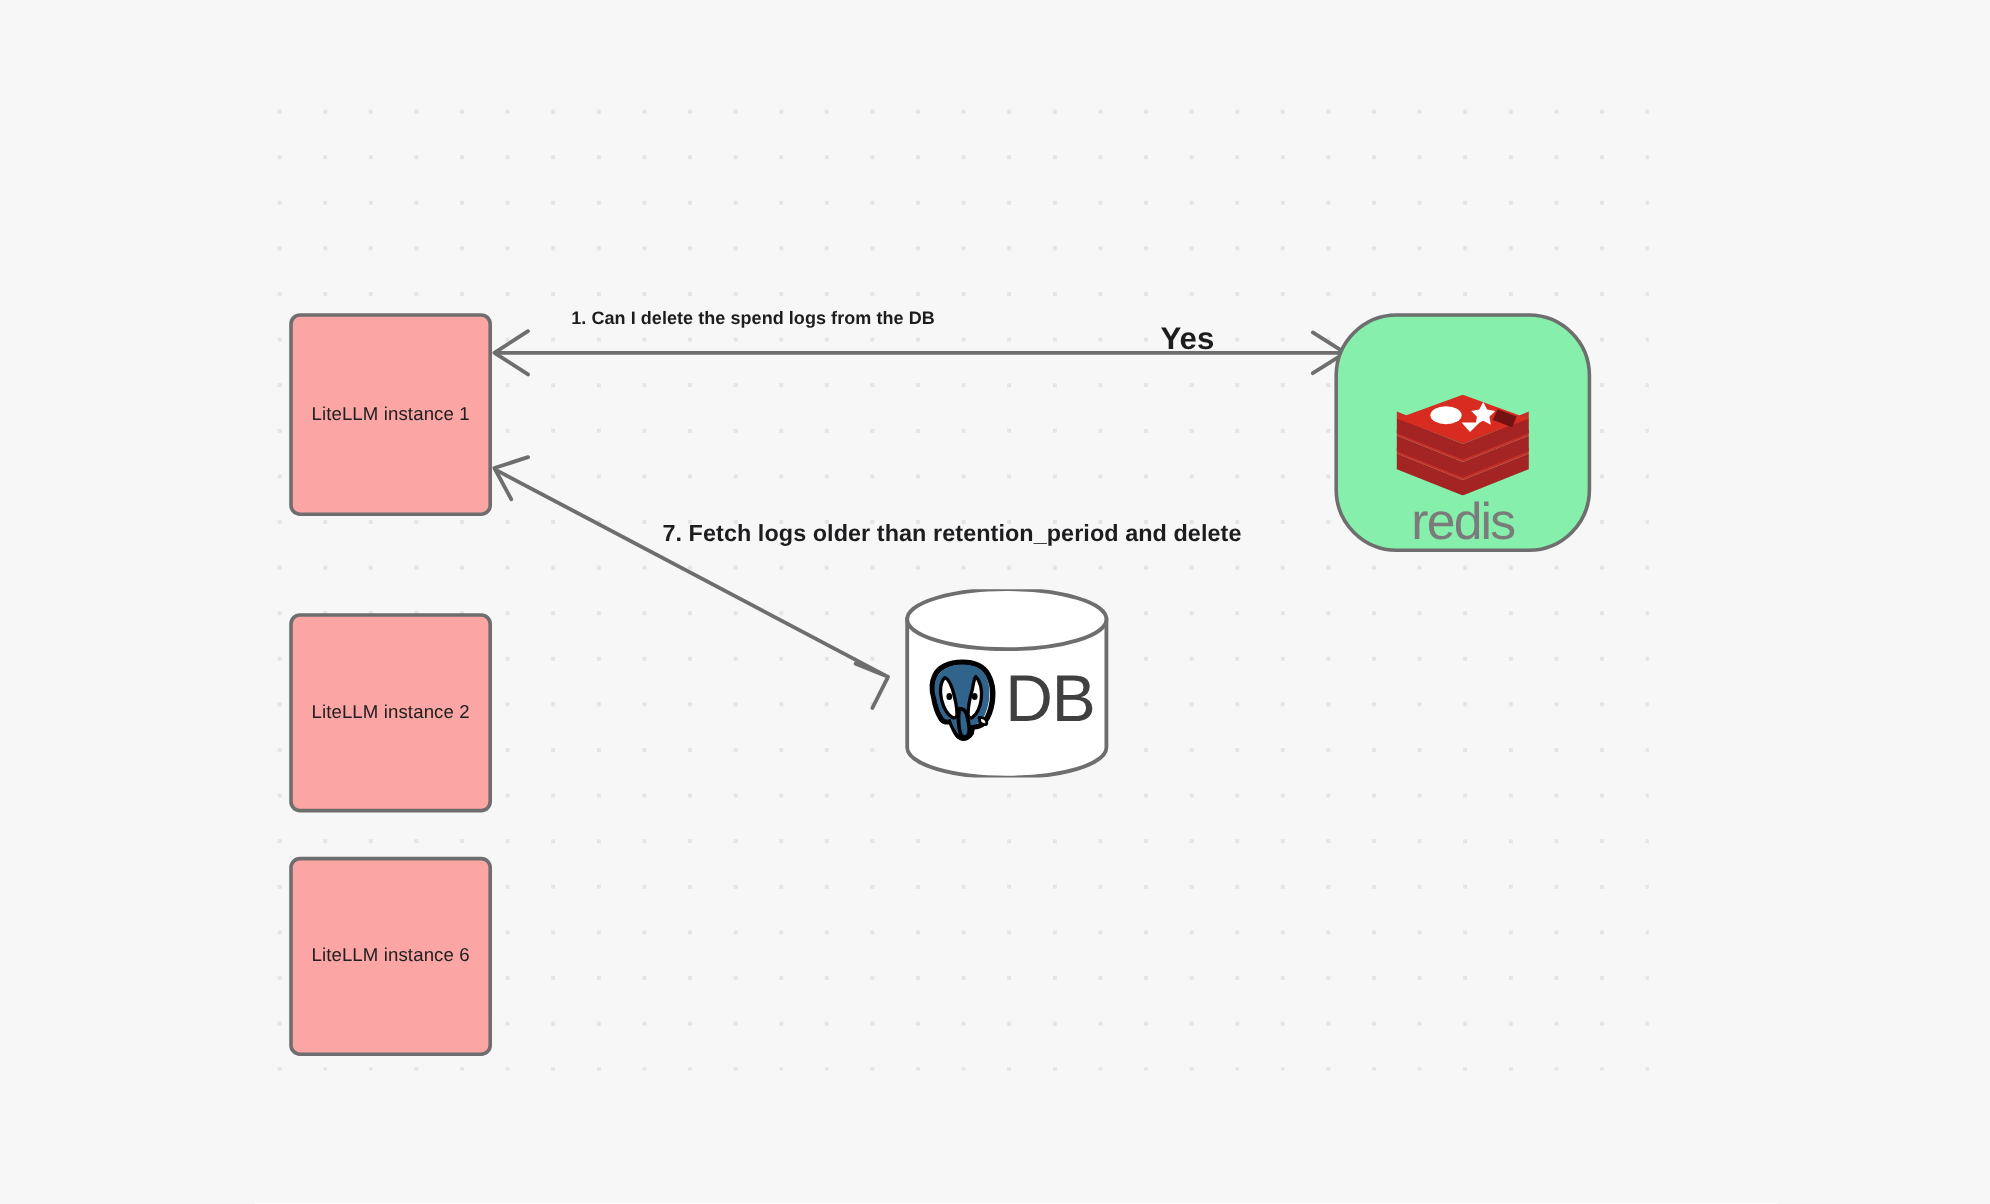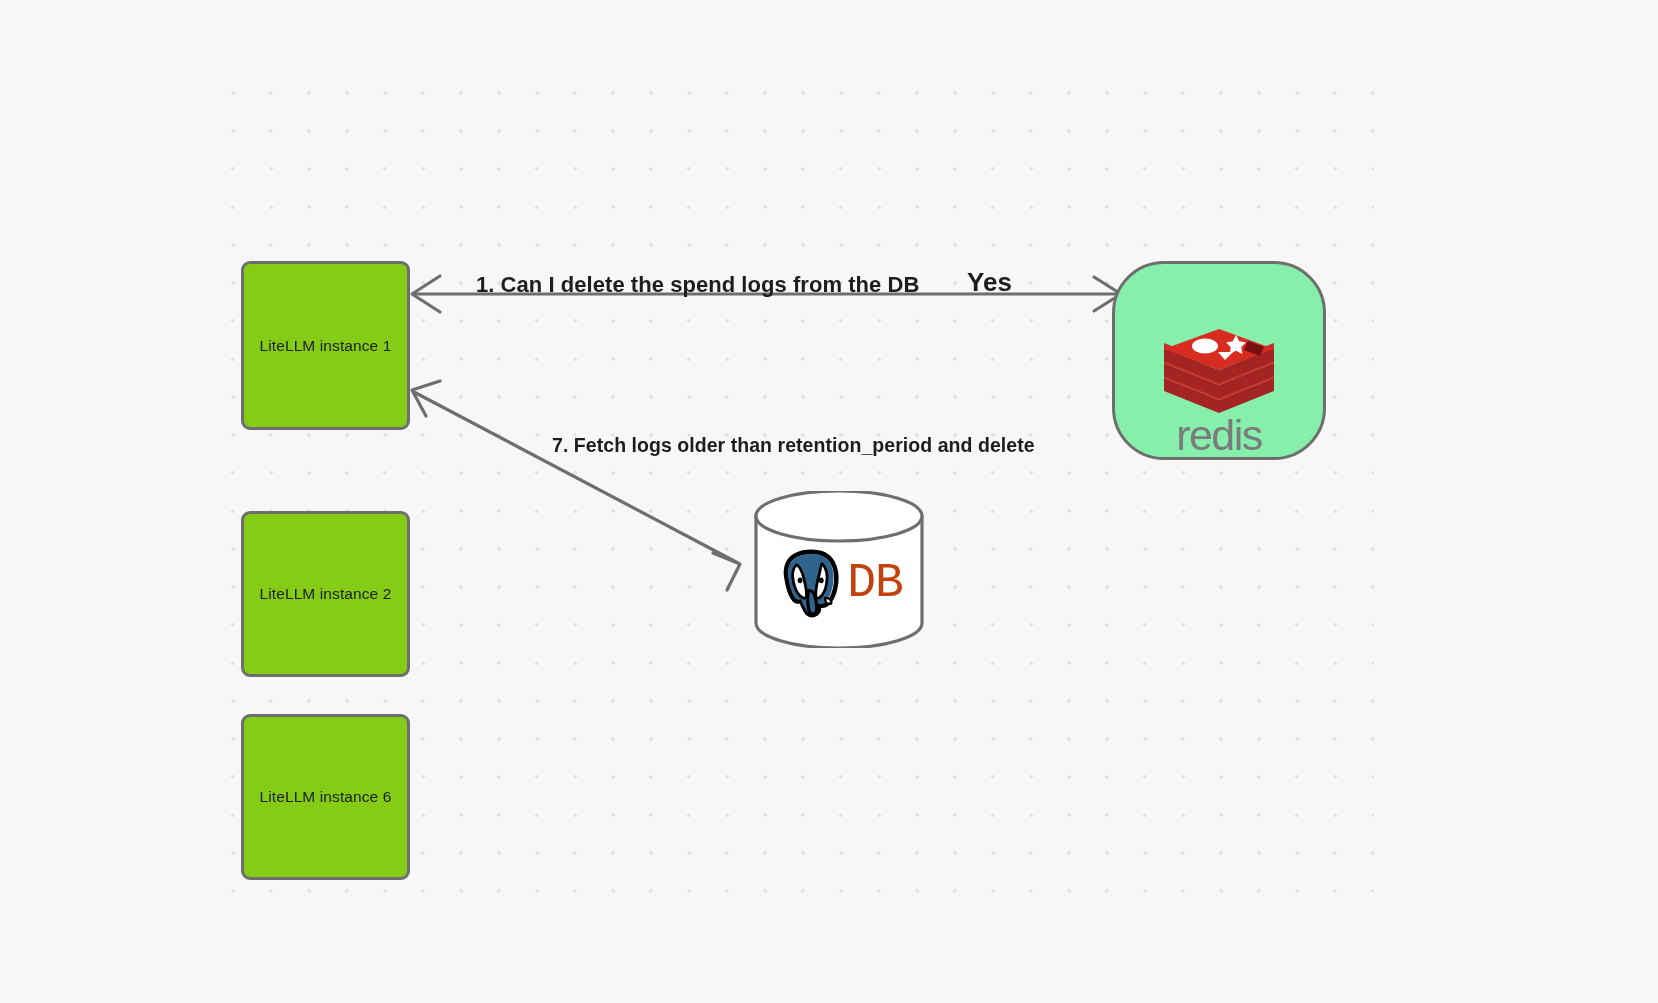--- a/index.html
+++ b/index.html
@@ -40,21 +40,21 @@
     left: 0;
     top: 0;
     width: 1658px;
     height: 1003px;
     pointer-events: none;
   }
 
   
   .node {
     position: absolute;
-    background: #84cc16;
+    background: #fca5a5;
     border: 3px solid #6e6e6e;
     border-radius: 9px;
     display: flex;
     align-items: center;
     justify-content: center;
   }
   .node-label {
     font-family: "Liberation Sans", sans-serif;
     font-size: 15.5px;
     color: #202020;
@@ -117,42 +117,42 @@
     top: 0;
     width: 172px;
     height: 157px;
     display: flex;
     align-items: center;
     justify-content: center;
     gap: 0px;
     padding-top: 26px;
   }
   .pg-db-text {
-    font-family: Liberation Mono, monospace;
-    font-size: 48px;
+    font-family: Liberation Sans, sans-serif;
+    font-size: 55px;
     font-weight: 400;
-    color: #c2410c;
+    color: #404040;
     letter-spacing: -1px;
     line-height: 1;
     margin-left: -2px;
   }
 
   
   .edge-label {
     position: absolute;
     font-family: "Liberation Sans", sans-serif;
     font-weight: bold;
     color: #1d1d1f;
     white-space: nowrap;
     letter-spacing: 0.05px;
   }
   #edge-label-1 {
     left: 476px;
-    top: 272px;
-    font-size: 22px;
+    top: 257px;
+    font-size: 15px;
   }
   #edge-label-1-answer {
     left: 967px;
     top: 267px;
     font-size: 26px;
   }
   #edge-label-2 {
     left: 552px;
     top: 434px;
     font-size: 19.5px;

